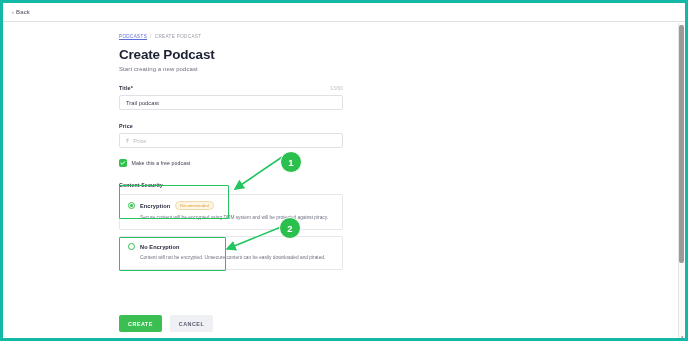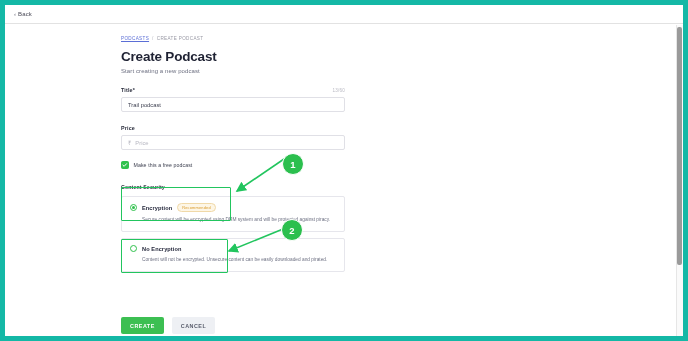--- a/index.html
+++ b/index.html
@@ -5,21 +5,21 @@
   * { box-sizing: border-box; margin: 0; padding: 0; }
   html, body {
     width: 688px; height: 341px;
     background: #ffffff;
     font-family: "Liberation Sans", sans-serif;
     overflow: hidden;
   }
   #frame {
     position: relative;
     width: 688px; height: 341px;
-    border: 5px solid #14b8a6;
+    border: 3px solid #14b8a6;
     background: #ffffff;
     overflow: hidden;
   }
   
   #topbar {
     height: 19px;
     border-bottom: 1px solid #e2e2e2;
     display: flex; align-items: center;
     padding-left: 9px;
     background: #ffffff;

